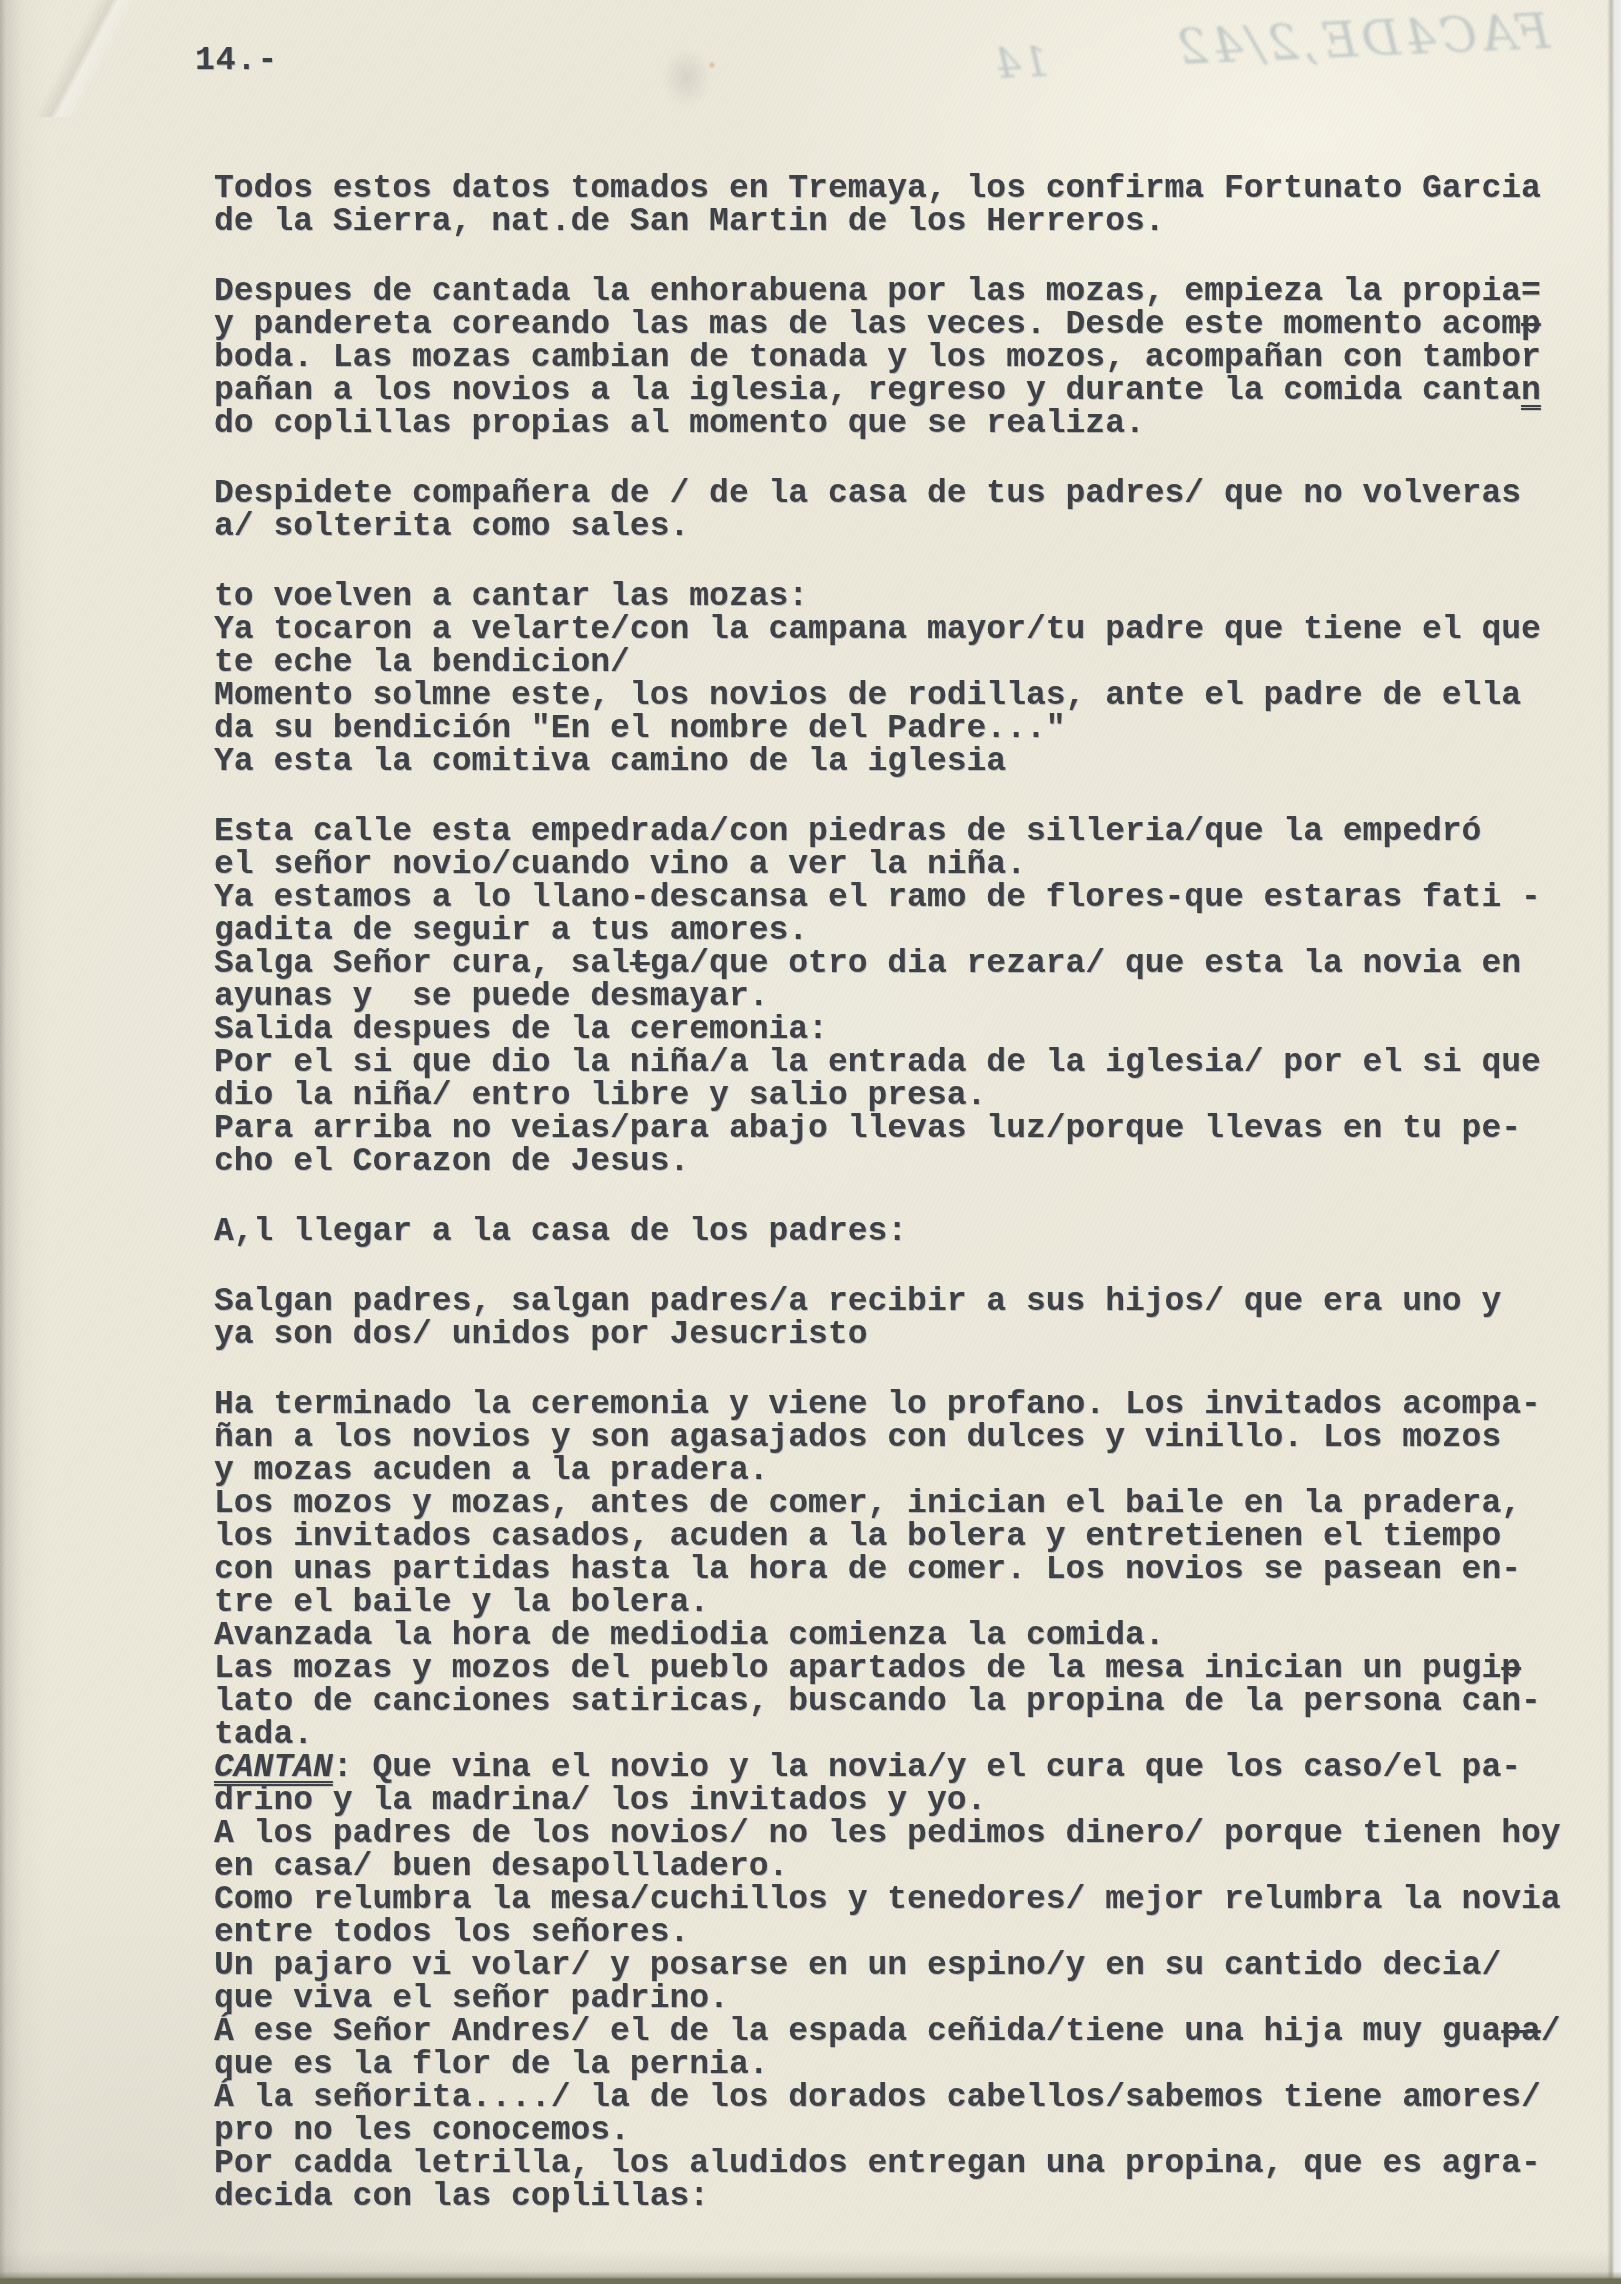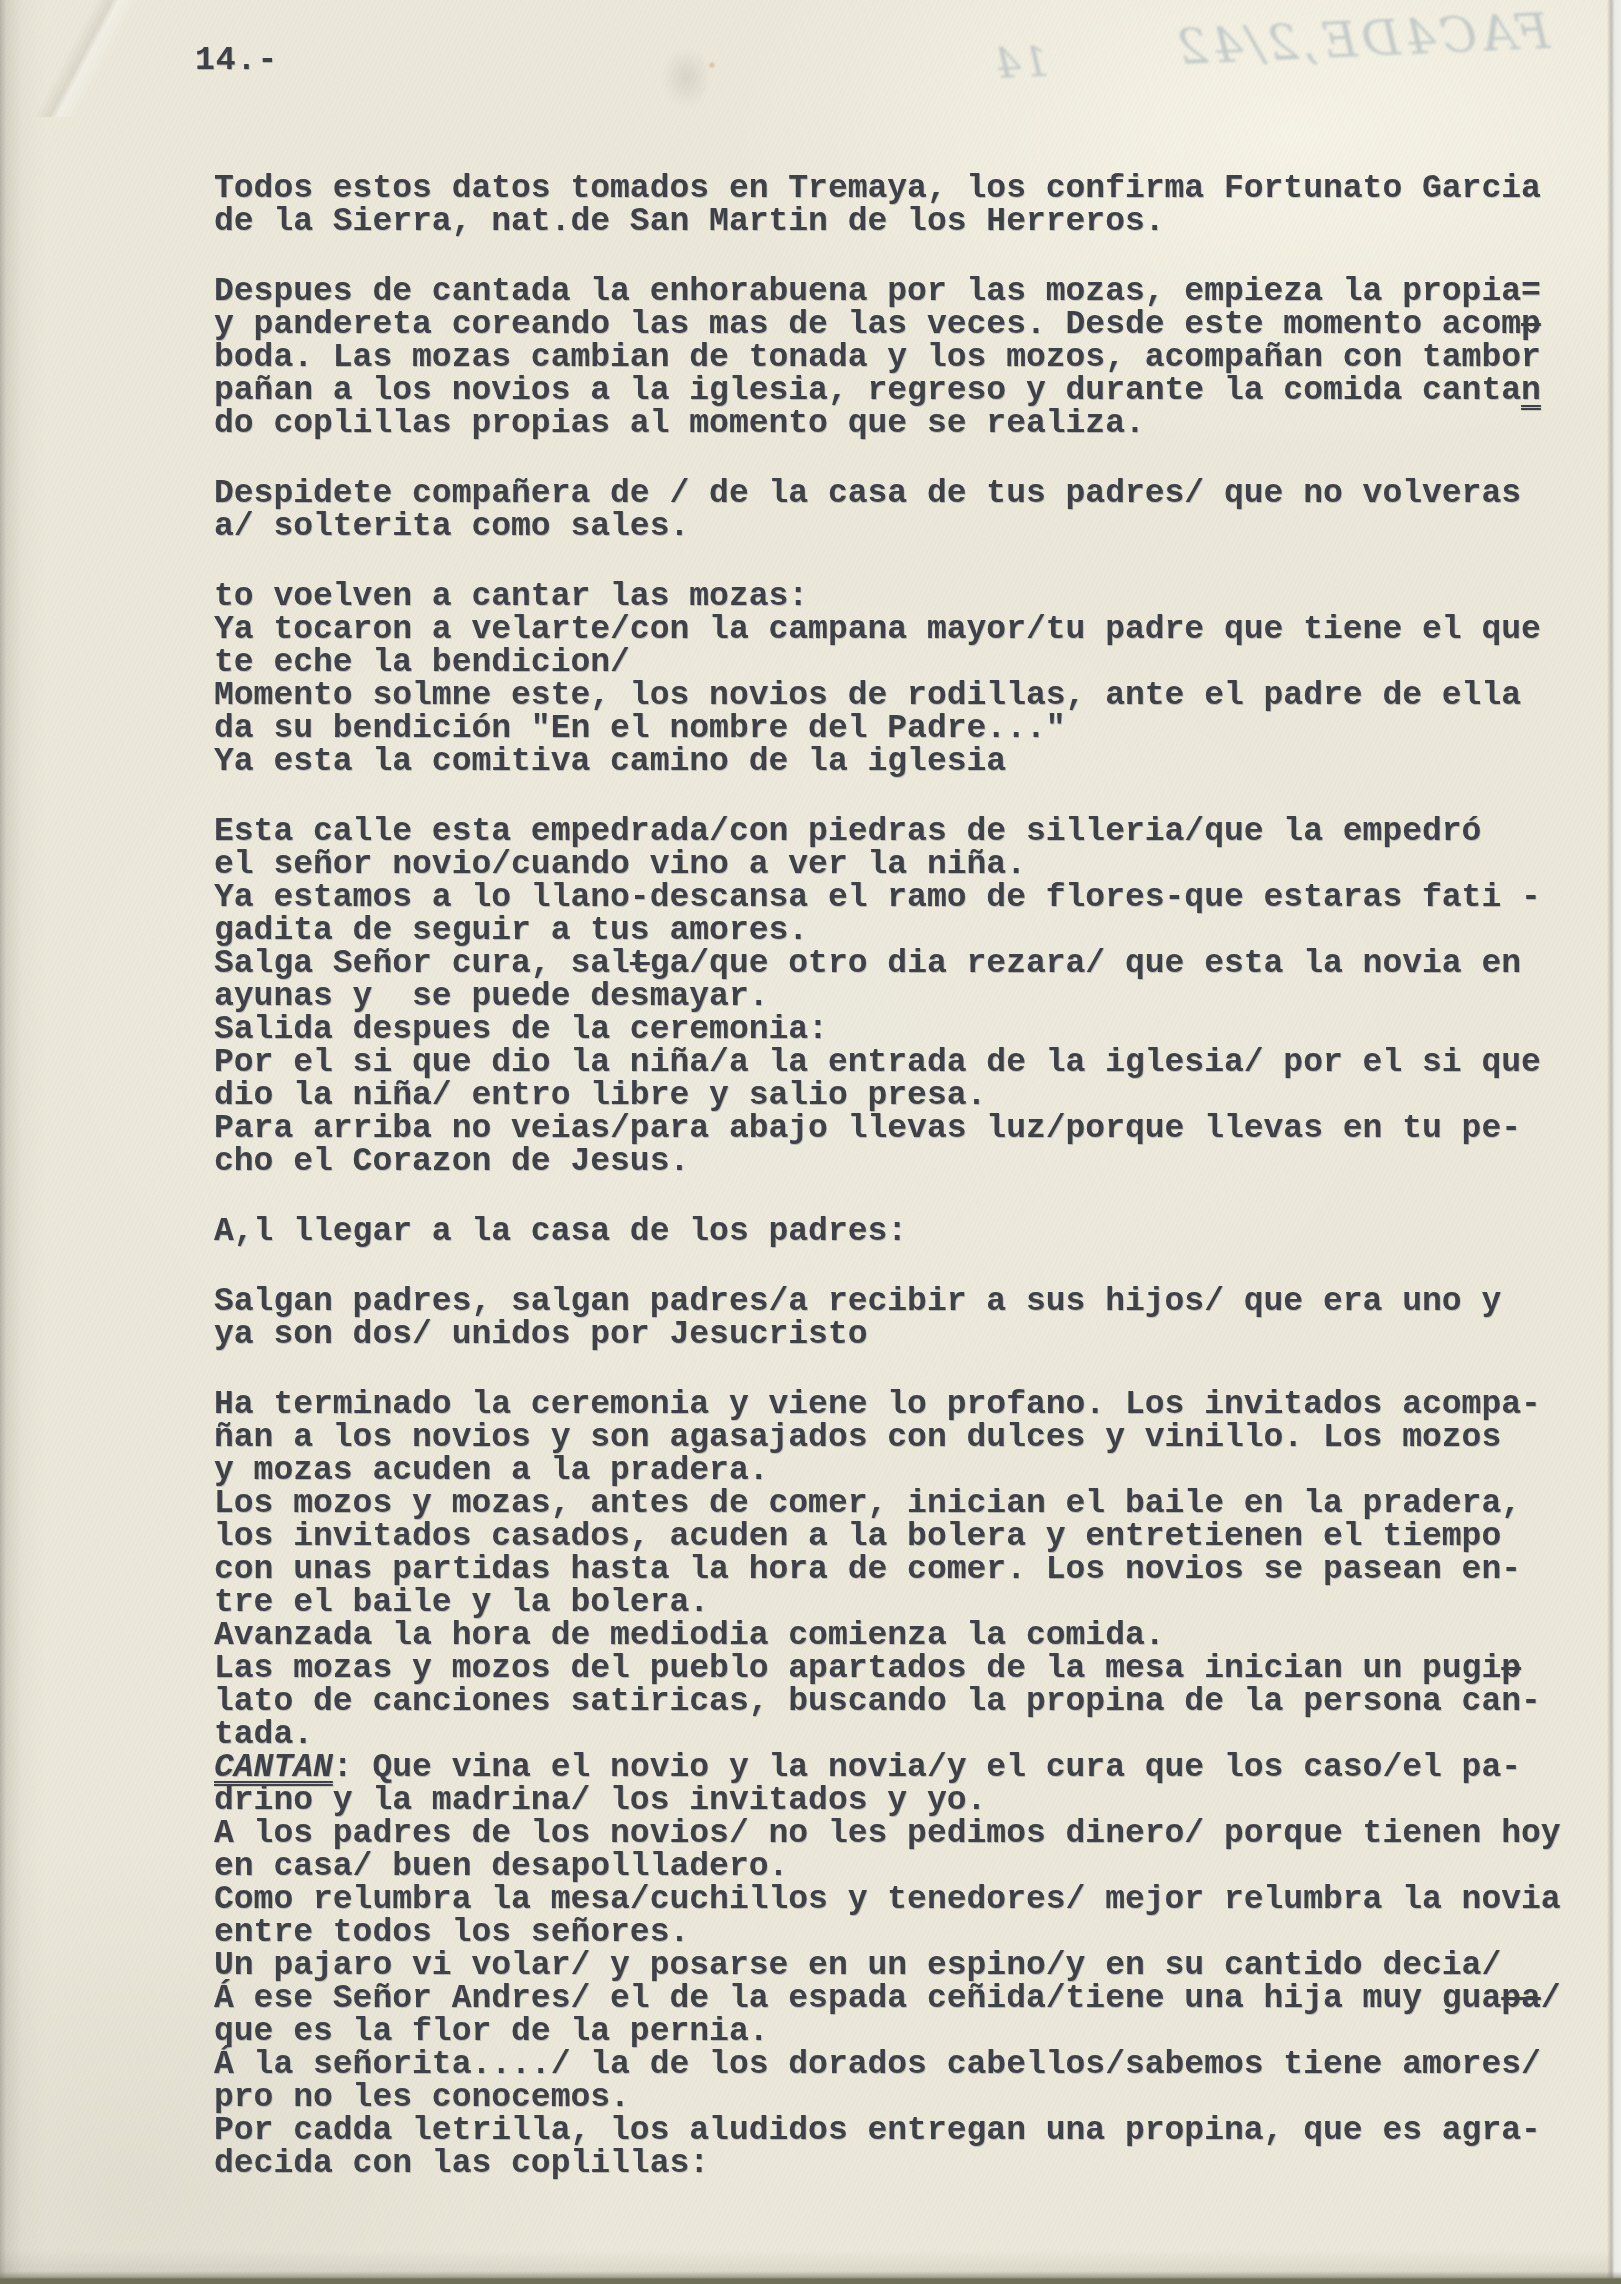--- a/index.html
+++ b/index.html
@@ -152,20 +152,21 @@
       <div class="line"><span>Las mozas y mozos del pueblo apartados de la mesa inician un pugi</span><span class="strike">p</span></div>
       <div class="line"><span>lato de canciones satiricas, buscando la propina de la persona can-</span></div>
       <div class="line"><span>tada.</span></div>
       <div class="line"><span class="dunder">CANTAN</span><span>: Que vina el novio y la novia/y el cura que los caso/el pa-</span></div>
       <div class="line"><span>drino y la madrina/ los invitados y yo.</span></div>
       <div class="line"><span>A los padres de los novios/ no les pedimos dinero/ porque tienen hoy</span></div>
       <div class="line"><span>en casa/ buen desapollladero.</span></div>
       <div class="line"><span>Como relumbra la mesa/cuchillos y tenedores/ mejor relumbra la novia</span></div>
       <div class="line"><span>entre todos los señores.</span></div>
       <div class="line"><span>Un pajaro vi volar/ y posarse en un espino/y en su cantido decia/</span></div>
+      <div class="line"><span>que viva el señor padrino.</span></div>
       <div class="line"><span>Á ese Señor Andres/ el de la espada ceñida/tiene una hija muy gua</span><span class="strike">pa</span><span>/</span></div>
       <div class="line"><span>que es la flor de la pernia.</span></div>
       <div class="line"><span>Á la señorita..../ la de los dorados cabellos/sabemos tiene amores/</span></div>
       <div class="line"><span>pro no les conocemos.</span></div>
       <div class="line"><span>Por cadda letrilla, los aludidos entregan una propina, que es agra-</span></div>
       <div class="line"><span>decida con las coplillas:</span></div>
     </div>
   </main>
 
 

